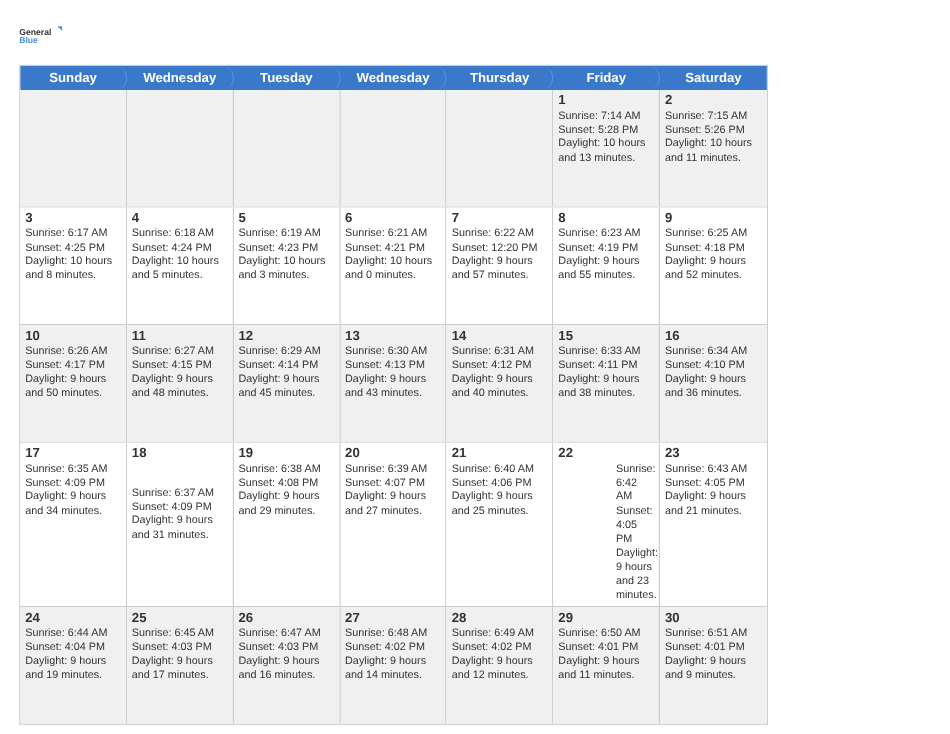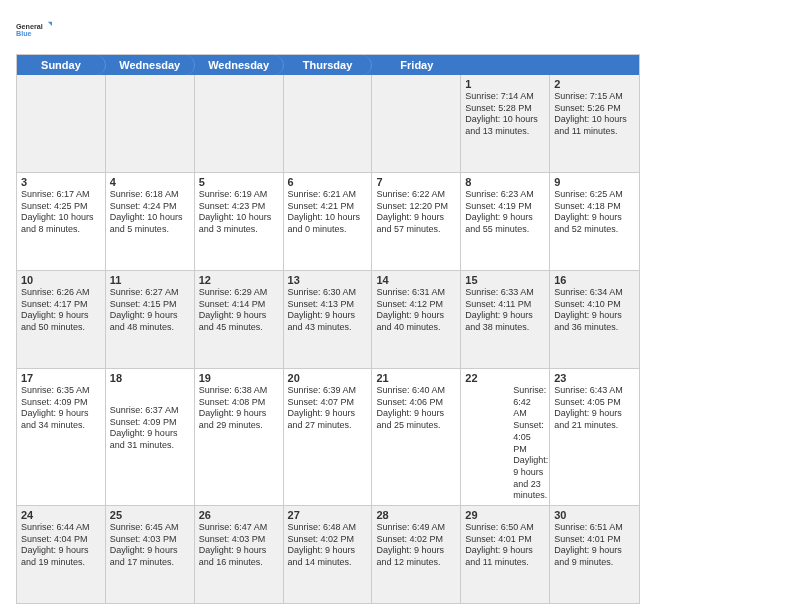--- a/index.html
+++ b/index.html
@@ -113,23 +113,25 @@
     <div class="title-block">
       <div class="month-title"></div>
       <div class="location"></div>
     </div>
   </div>
 
   <div class="calendar">
     <div class="cal-header-row">
     <div class="cal-header-cell">Sunday</div>
         <div class="cal-header-cell">Wednesday</div>
+        <div class="cal-header-cell">Tuesday</div>
         <div class="cal-header-cell">Wednesday</div>
         <div class="cal-header-cell">Thursday</div>
         <div class="cal-header-cell">Friday</div>
+        <div class="cal-header-cell">Saturday</div>
       </div>
     <div class="cal-body">
     <div class="cal-row">
           <div class="cal-cell shaded empty"></div>
           <div class="cal-cell shaded empty"></div>
           <div class="cal-cell shaded empty"></div>
           <div class="cal-cell shaded empty"></div>
           <div class="cal-cell shaded empty"></div>
           <div class="cal-cell shaded">
             <div class="day-num">1</div>

